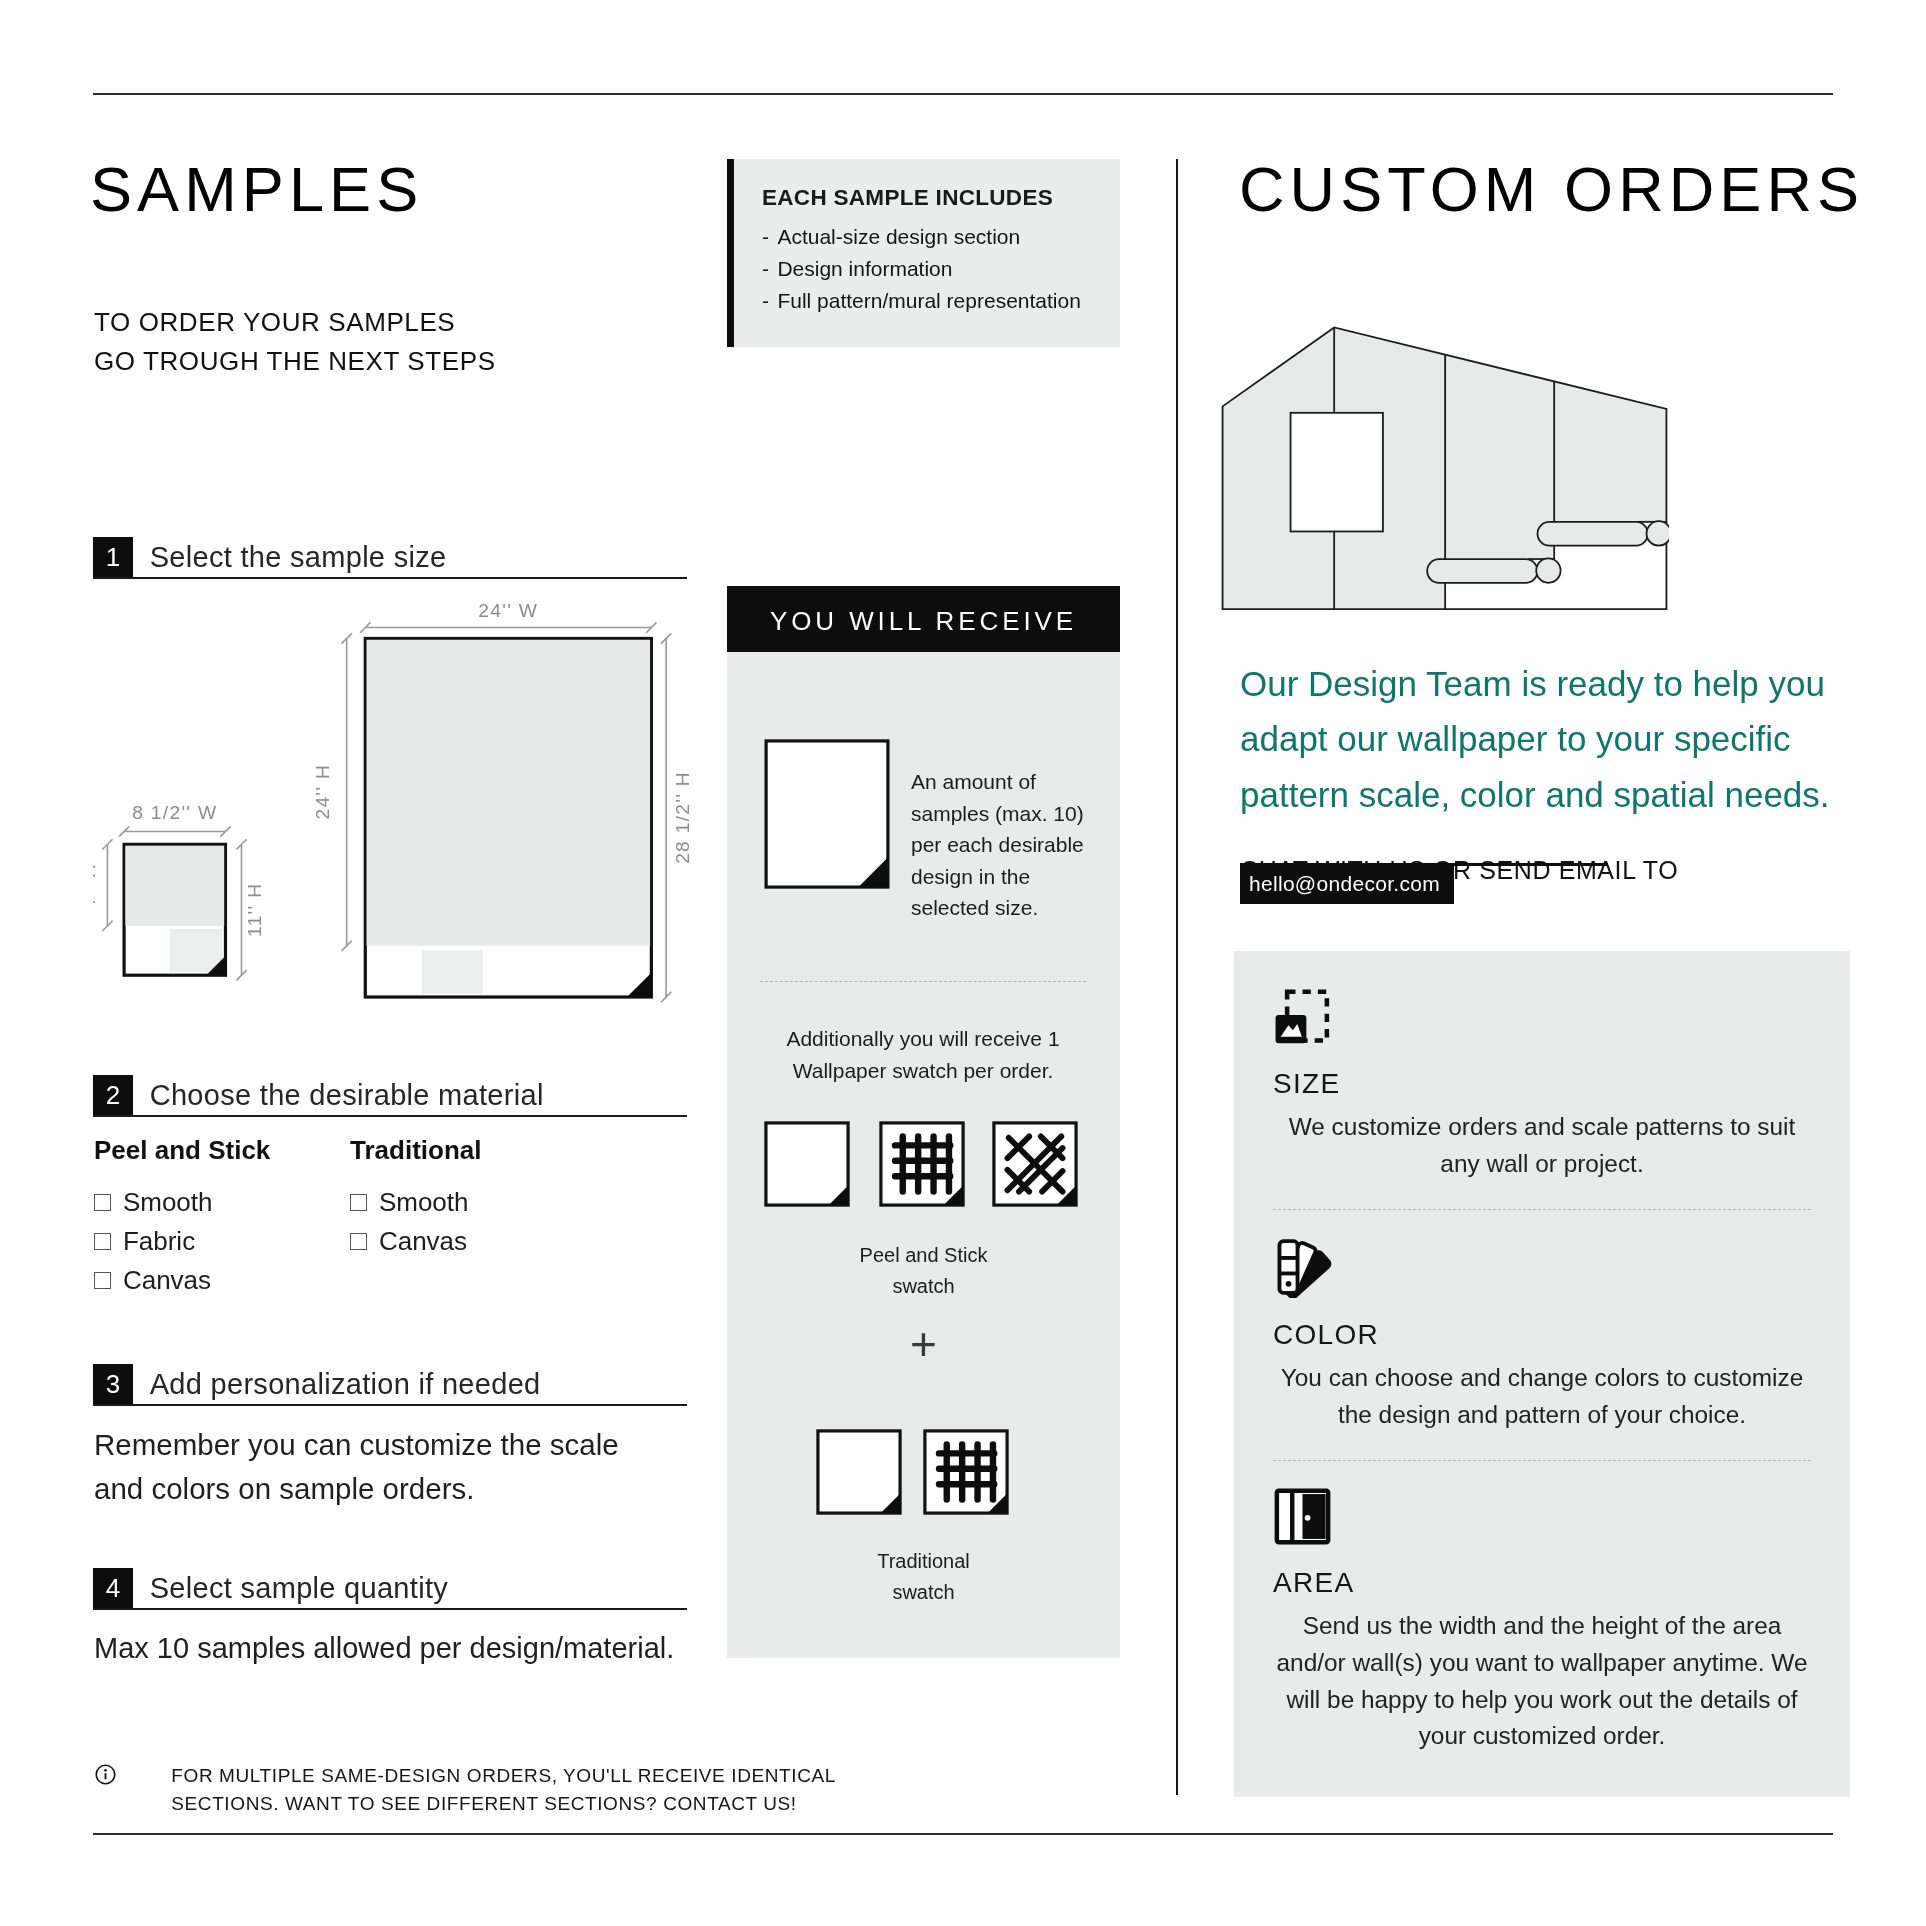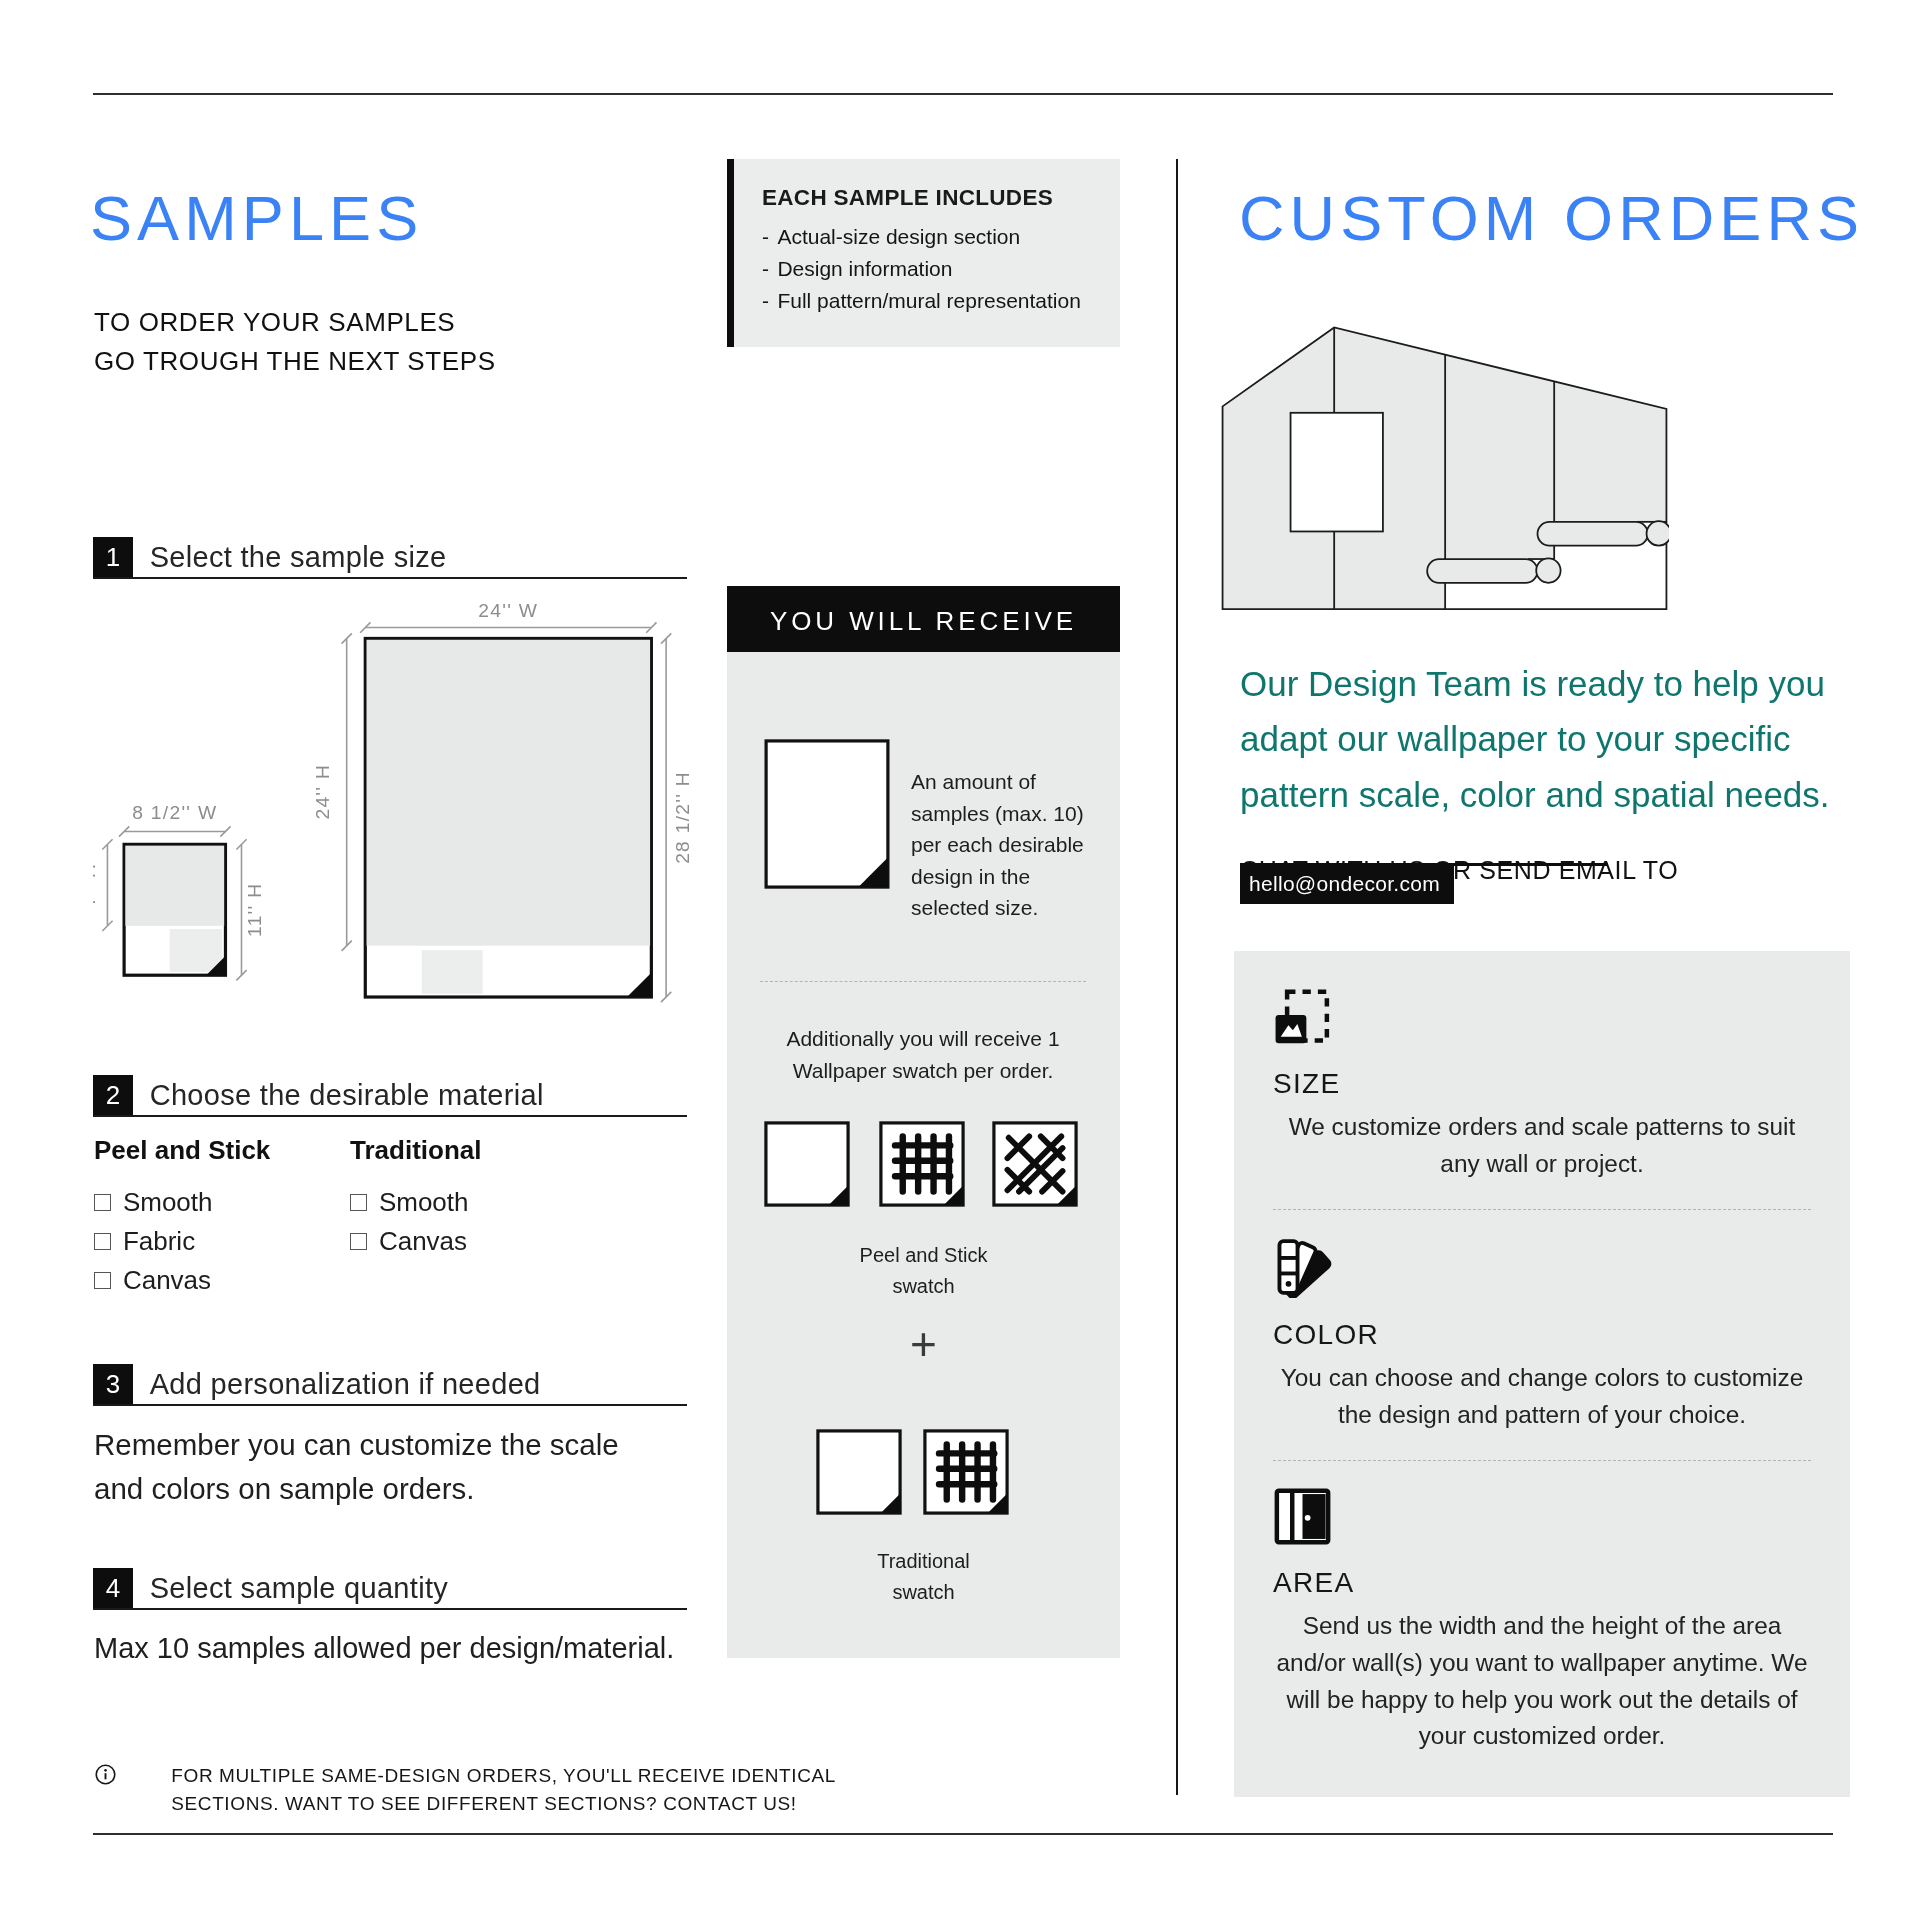--- a/index.html
+++ b/index.html
@@ -3,21 +3,21 @@
 <meta charset="utf-8">
 <style>
   * { margin:0; padding:0; box-sizing:border-box; }
   html,body { width:1926px; height:1926px; background:#ffffff;
     font-family:"Liberation Sans","DejaVu Sans",sans-serif; color:#1a1a1a; }
   #poster { position:relative; width:1926px; height:1926px; overflow:hidden; }
 
   .hrule { position:absolute; left:93px; width:1740px; height:1.9px; background:#2e2e2e; }
   .vdivider { position:absolute; left:1176px; top:159px; width:1.9px; height:1636px; background:#161616; }
 
-  .big-title { position:absolute; font-size:63px; font-weight:300; letter-spacing:5.1px; color:#3b82f6; white-space:nowrap;margin-top:29px; }
+  .big-title { position:absolute; font-size:63px; font-weight:300; letter-spacing:5.1px; color:#000000; white-space:nowrap; }
   .subtitle { position:absolute; left:94px; top:303px; font-size:26px; font-weight:400; letter-spacing:0.6px; line-height:1.5; color:#111; }
 
   
   .includes-box { position:absolute; left:727px; top:159px; width:393px; background:#ebecec;
     border-left:7px solid #0d0d0d; padding:26px 27px 29.5px 28px; }
   .includes-box .ib-title { font-size:22.5px; font-weight:700; letter-spacing:0.3px; margin-bottom:10.3px; }
   .ib-item { display:flex; font-size:21px; line-height:1.52; color:#151515; }
   .ib-item .dash { flex:0 0 15.4px; }
 
   

